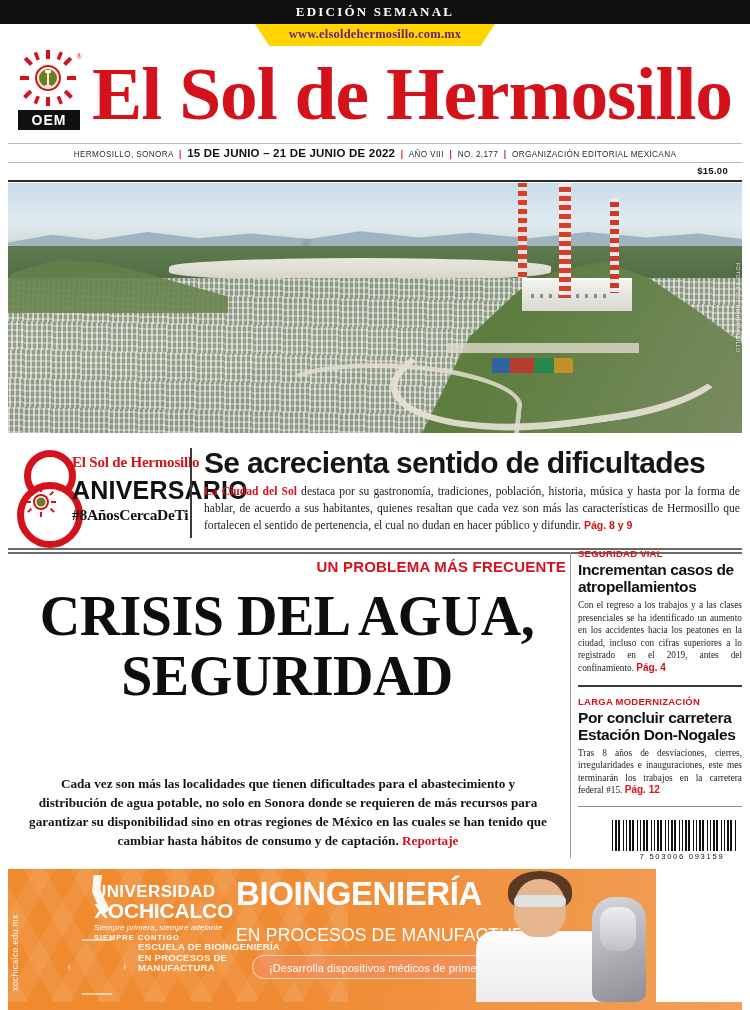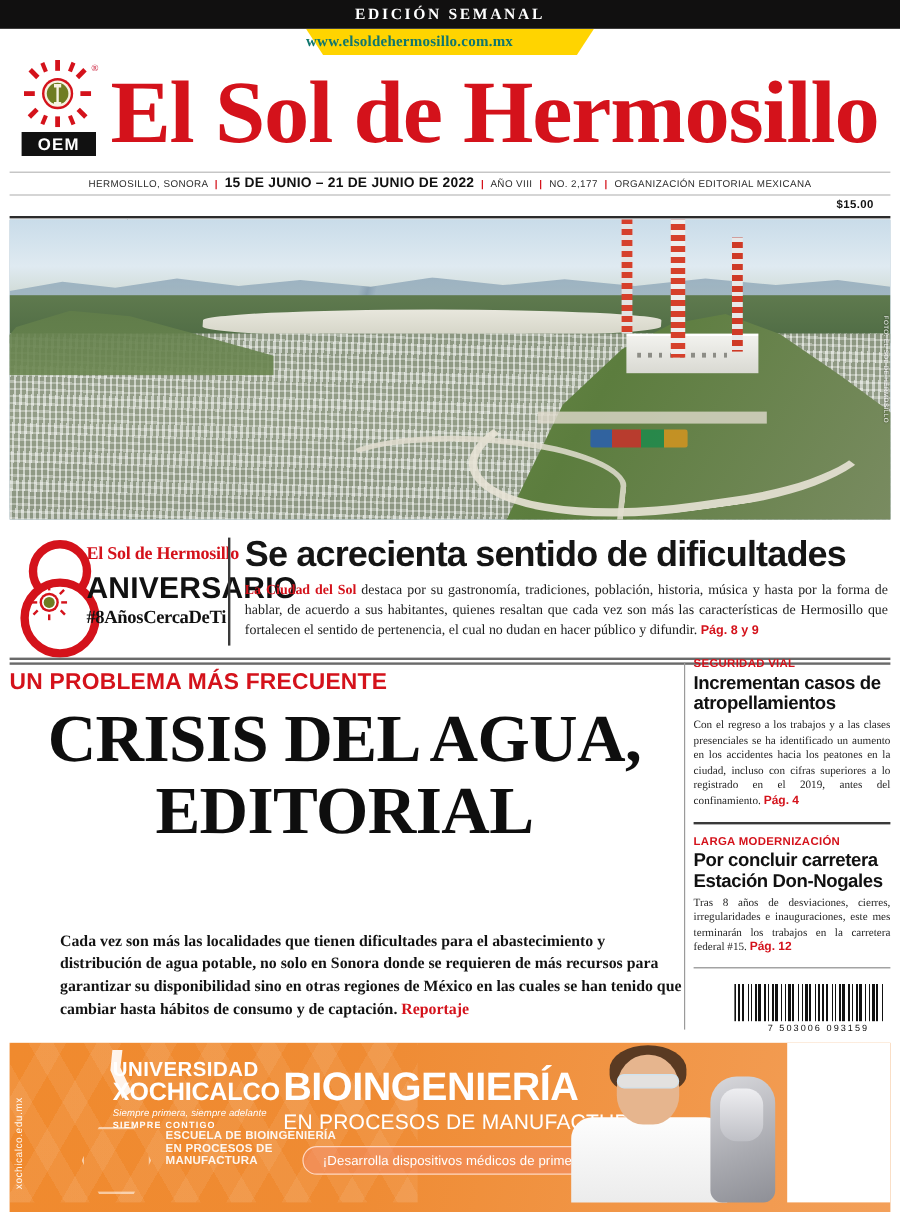--- a/index.html
+++ b/index.html
@@ -23,21 +23,21 @@
     font-family:"Liberation Serif", serif;
     font-weight:bold; font-size:13px; letter-spacing:2.2px;
   }
   .urlband {
     position:absolute; left:255px; top:24px; width:240px; height:22px;
     background:#ffd400;
     clip-path:polygon(0 0,100% 0,94% 100%,6% 100%);
   }
   .url-text {
     position:absolute; left:255px; top:27px; width:240px;
-    color:#0f766e;
+    text-align:center; color:#701a75;
     font-family:"Liberation Serif", serif;
     font-weight:bold; font-size:12.5px; letter-spacing:.2px;
   }
 
   
   .masthead { position:absolute; left:0; top:46px; width:750px; height:96px; background:#fff; }
 
   .oem-block { position:absolute; left:14px; top:4px; width:76px; height:88px; }
   .sun-logo { position:absolute; left:6px; top:0px; width:56px; height:56px; }
   .reg-mark {
@@ -226,32 +226,32 @@
   }
   .promo-body .red { color:#d4121b; font-weight:bold; }
   .promo-body .pag { color:#d4121b; font-weight:bold; font-family:"Liberation Sans",sans-serif; font-size:10.5px; }
 
   .dbl-rule { position:absolute; left:8px; width:734px; }
   .dbl-rule i { display:block; background:#6a6a6a; }
 
   
   .maincol { position:absolute; left:8px; top:556px; width:558px; height:300px; }
   .kicker {
-    position:absolute; left:0; top:2px; width:558px; text-align:left;
-    color:#d4121b; font-weight:bold; font-size:19px; letter-spacing:.2px;
+    position:absolute; left:0; top:2px; width:558px; text-align:right;
+    color:#d4121b; font-weight:bold; font-size:15px; letter-spacing:.2px;
   }
   .main-head {
     position:absolute; left:10px; top:30px; width:538px; text-align:center;
     font-family:"Liberation Serif", serif; font-weight:bold;
     font-size:56px; line-height:60px; color:#0e0e0e; letter-spacing:-.5px;
   }
   .main-lead {
-    position:absolute; left:20px; top:218px; width:520px; text-align:left;
+    position:absolute; left:20px; top:218px; width:520px; text-align:center;
     font-family:"Liberation Serif", serif; font-weight:bold;
-    font-size:13.2px; line-height:19px; color:#141414;margin-left:22px;
+    font-size:13.2px; line-height:19px; color:#141414;
   }
   .main-lead .rep { color:#d4121b; }
 
   .vrule { position:absolute; left:570px; top:552px; width:1px; height:306px; background:#9a9a9a; }
 
   
   .side { position:absolute; left:578px; top:548px; width:164px; }
   .side-kicker {
     color:#d4121b; font-weight:bold; font-size:9.5px; letter-spacing:.25px;
     margin-bottom:2px;
@@ -314,21 +314,21 @@
     position:absolute; left:60px; top:70px; width:58px; height:56px;
     border:2px solid rgba(255,255,255,.55);
     clip-path:polygon(25% 0,75% 0,100% 50%,75% 100%,25% 100%,0 50%);
   }
   .ad-micro {
     position:absolute; left:68px; top:6px; width:42px; height:56px;
     background:#fff; opacity:.9;
     clip-path:polygon(42% 0,62% 0,58% 26%,80% 62%,62% 72%,38% 30%);
   }
   .ad-head {
-    position:absolute; left:228px; top:20px; width:330px;
+    position:absolute; left:228px; top:8px; width:330px;
     color:#fff; font-size:33px; font-weight:bold; letter-spacing:-.4px; line-height:33px;
   }
   .ad-sub {
     position:absolute; left:228px; top:57px; width:330px;
     color:#fff; font-size:17.5px; letter-spacing:.2px; line-height:19px;
   }
   .ad-pill {
     position:absolute; left:244px; top:86px; height:24px; padding:0 16px;
     border:1.5px solid #ffd7c0; border-radius:14px;
     background:rgba(244,140,110,.45);
@@ -474,21 +474,21 @@
 
   <div class="dbl-rule" style="top:548px;">
     <i style="height:2px;"></i>
       <i style="height:2px;margin-top:2px;"></i>
   </div>
 
   <div class="maincol">
     <div class="kicker">UN PROBLEMA MÁS FRECUENTE</div>
     <div class="main-head">
       <div>CRISIS DEL AGUA,</div>
-      <div>EDITORIAL</div>
+      <div>SEGURIDAD</div>
     </div>
     <div class="main-lead">
       <span>Cada vez son más las localidades que tienen dificultades para el abastecimiento y distribución de agua potable, no solo en Sonora donde se requieren de más recursos para garantizar su disponibilidad sino en otras regiones de México en las cuales se han tenido que cambiar hasta hábitos de consumo y de captación. </span><span class="rep">Reportaje</span>
     </div>
   </div>
 
   <div class="vrule"></div>
 
   <div class="side">
     <div>

